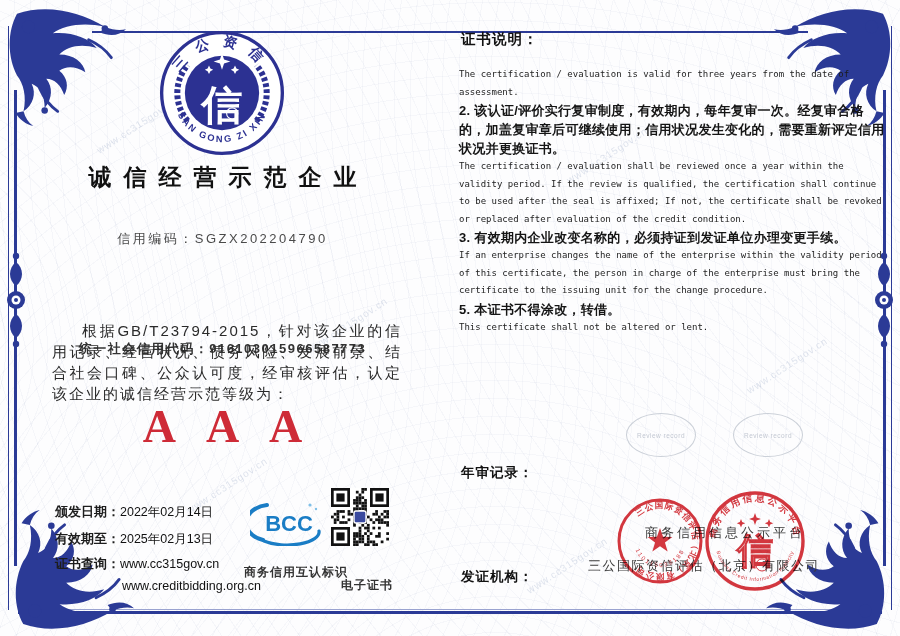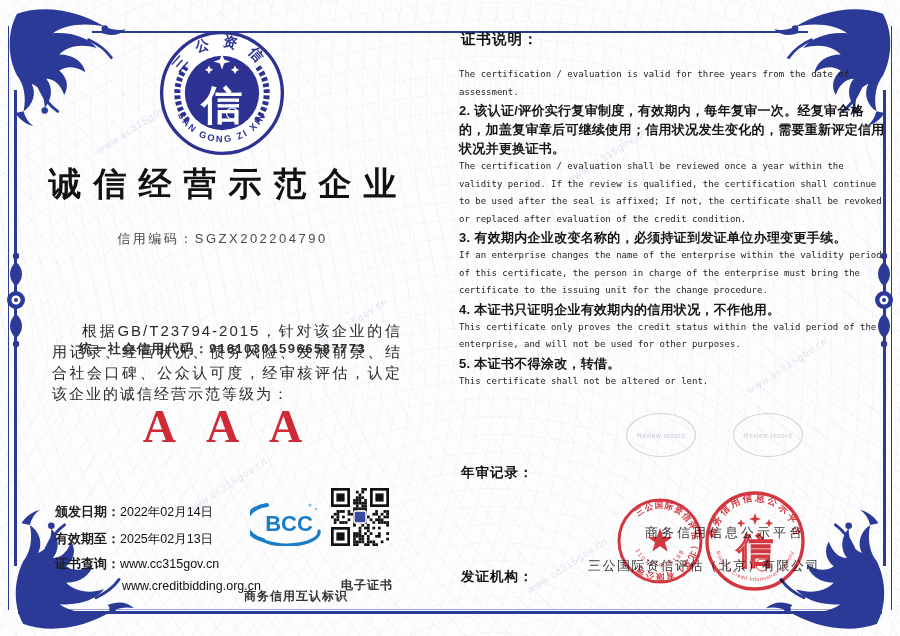--- a/index.html
+++ b/index.html
@@ -26,21 +26,21 @@
   .corner.tr{right:4px;top:4px;width:122px;height:122px;transform:scaleX(-1);}
   .corner.bl{left:2px;bottom:2px;width:140px;height:124px;transform:scaleY(-1);}
   .corner.br{right:2px;bottom:2px;width:140px;height:124px;transform:scale(-1,-1);}
   .mid-orn{position:absolute;color:#2b3a96;width:26px;height:100px;top:250px;}
   .mid-orn.left{left:3px;}
   .mid-orn.right{right:3px;}
   
   .logo{position:absolute;left:157px;top:28px;width:130px;height:130px;}
   .title{position:absolute;left:30px;top:162px;width:385px;text-align:center;
          font-family:"Liberation Serif","DejaVu Serif",serif;font-weight:bold;
-         font-size:33px;letter-spacing:12px;padding-left:12px;box-sizing:border-box;color:#111;}
+         font-size:23px;letter-spacing:12px;padding-left:12px;box-sizing:border-box;color:#111;}
   .credit-line{position:absolute;left:30px;top:230px;width:385px;text-align:center;
          font-size:13px;letter-spacing:2.5px;color:#4a4a4a;}
   .uscc-line{position:absolute;left:20px;top:296px;width:405px;text-align:center;
          font-size:13px;letter-spacing:1.5px;color:#333;font-weight:bold;margin-top:44px;}
   .paragraph{position:absolute;left:52px;top:320px;width:350px;font-size:15px;
          line-height:21px;letter-spacing:2px;text-align:justify;text-indent:2em;color:#2a2a2a;}
   .grade{position:absolute;left:30px;top:400px;width:385px;text-align:center;
          font-family:"Liberation Serif","DejaVu Serif",serif;font-weight:bold;
          font-size:46px;letter-spacing:30px;padding-left:30px;box-sizing:border-box;color:#ce2b37;}
   .row{position:absolute;left:55px;font-size:13px;white-space:nowrap;}
@@ -355,39 +355,35 @@
       <rect x="39" y="0" width="19" height="19" fill="#111"></rect>
         <rect x="41.7" y="2.7" width="13.6" height="13.6" fill="#fff"></rect>
         <rect x="44.4" y="5.4" width="8.2" height="8.2" fill="#111"></rect>
       <rect x="0" y="39" width="19" height="19" fill="#111"></rect>
         <rect x="2.7" y="41.7" width="13.6" height="13.6" fill="#fff"></rect>
         <rect x="5.4" y="44.4" width="8.2" height="8.2" fill="#111"></rect>
     </g>
     <rect x="23" y="23" width="12" height="12" rx="2" fill="#3a4a9f" stroke="#fff" stroke-width="1.4"></rect>
   </svg>
 
-  <div class="small-label" style="left:244px;top:588px">商务信用互认标识</div>
+  <div class="small-label" style="left:244px;top:564px">商务信用互认标识</div>
   <div class="small-label" style="left:341px;top:577px">电子证书</div>
 
   <div class="r-heading">证书说明：</div>
   <div class="r-items">
     <div class="item">
       <div class="en">The certification / evaluation is valid for three years from the date of assessment.</div>
     </div>
     <div class="item">
       <div class="zh">2. 该认证/评价实行复审制度，有效期内，每年复审一次。经复审合格的，加盖复审章后可继续使用；信用状况发生变化的，需要重新评定信用状况并更换证书。</div>
       <div class="en">The certification / evaluation shall be reviewed once a year within the validity period. If the review is qualified,  the certification shall continue to be used after the seal is affixed; If not, the certificate shall be revoked or replaced after evaluation of the credit condition.</div>
     </div>
     <div class="item">
       <div class="zh">3. 有效期内企业改变名称的，必须持证到发证单位办理变更手续。</div>
       <div class="en">If an enterprise changes the name of the enterprise within the validity period of this certificate, the person in charge of the enterprise must bring the certificate to the issuing unit for the change procedure.</div>
-    </div>
-    <div class="item">
-      <div class="zh">4. 本证书只证明企业有效期内的信用状况，不作他用。</div>
-      <div class="en">This certificate only proves the credit status within the valid period of the enterprise, and will not be used for other purposes.</div>
     </div>
     <div class="item">
       <div class="zh">5. 本证书不得涂改，转借。</div>
       <div class="en">This certificate shall not be altered or lent.</div>
     </div>
   </div>
 
   <div class="annual-label">年审记录：</div>
   <div class="oval o1">
       <span>Review record</span>

